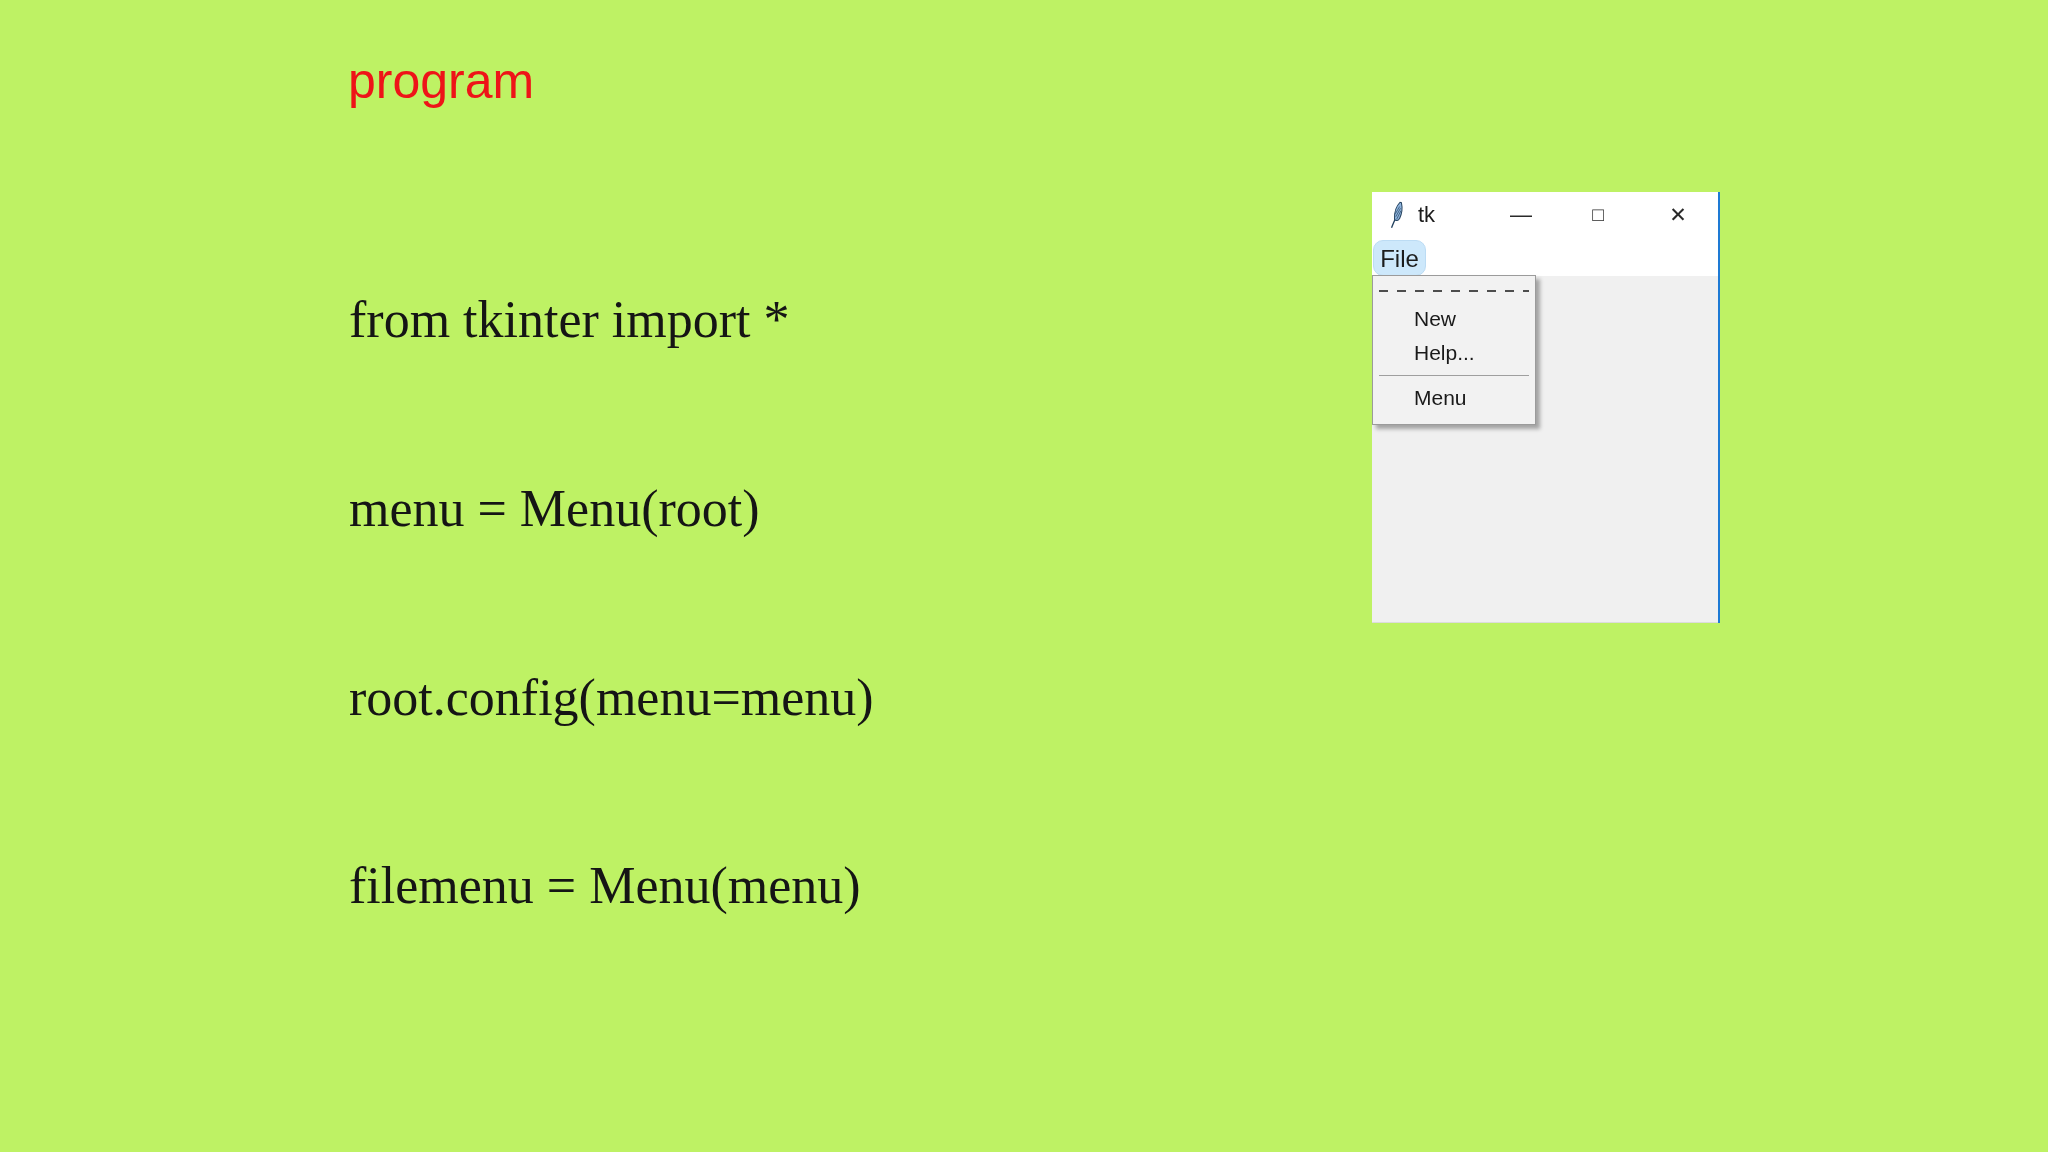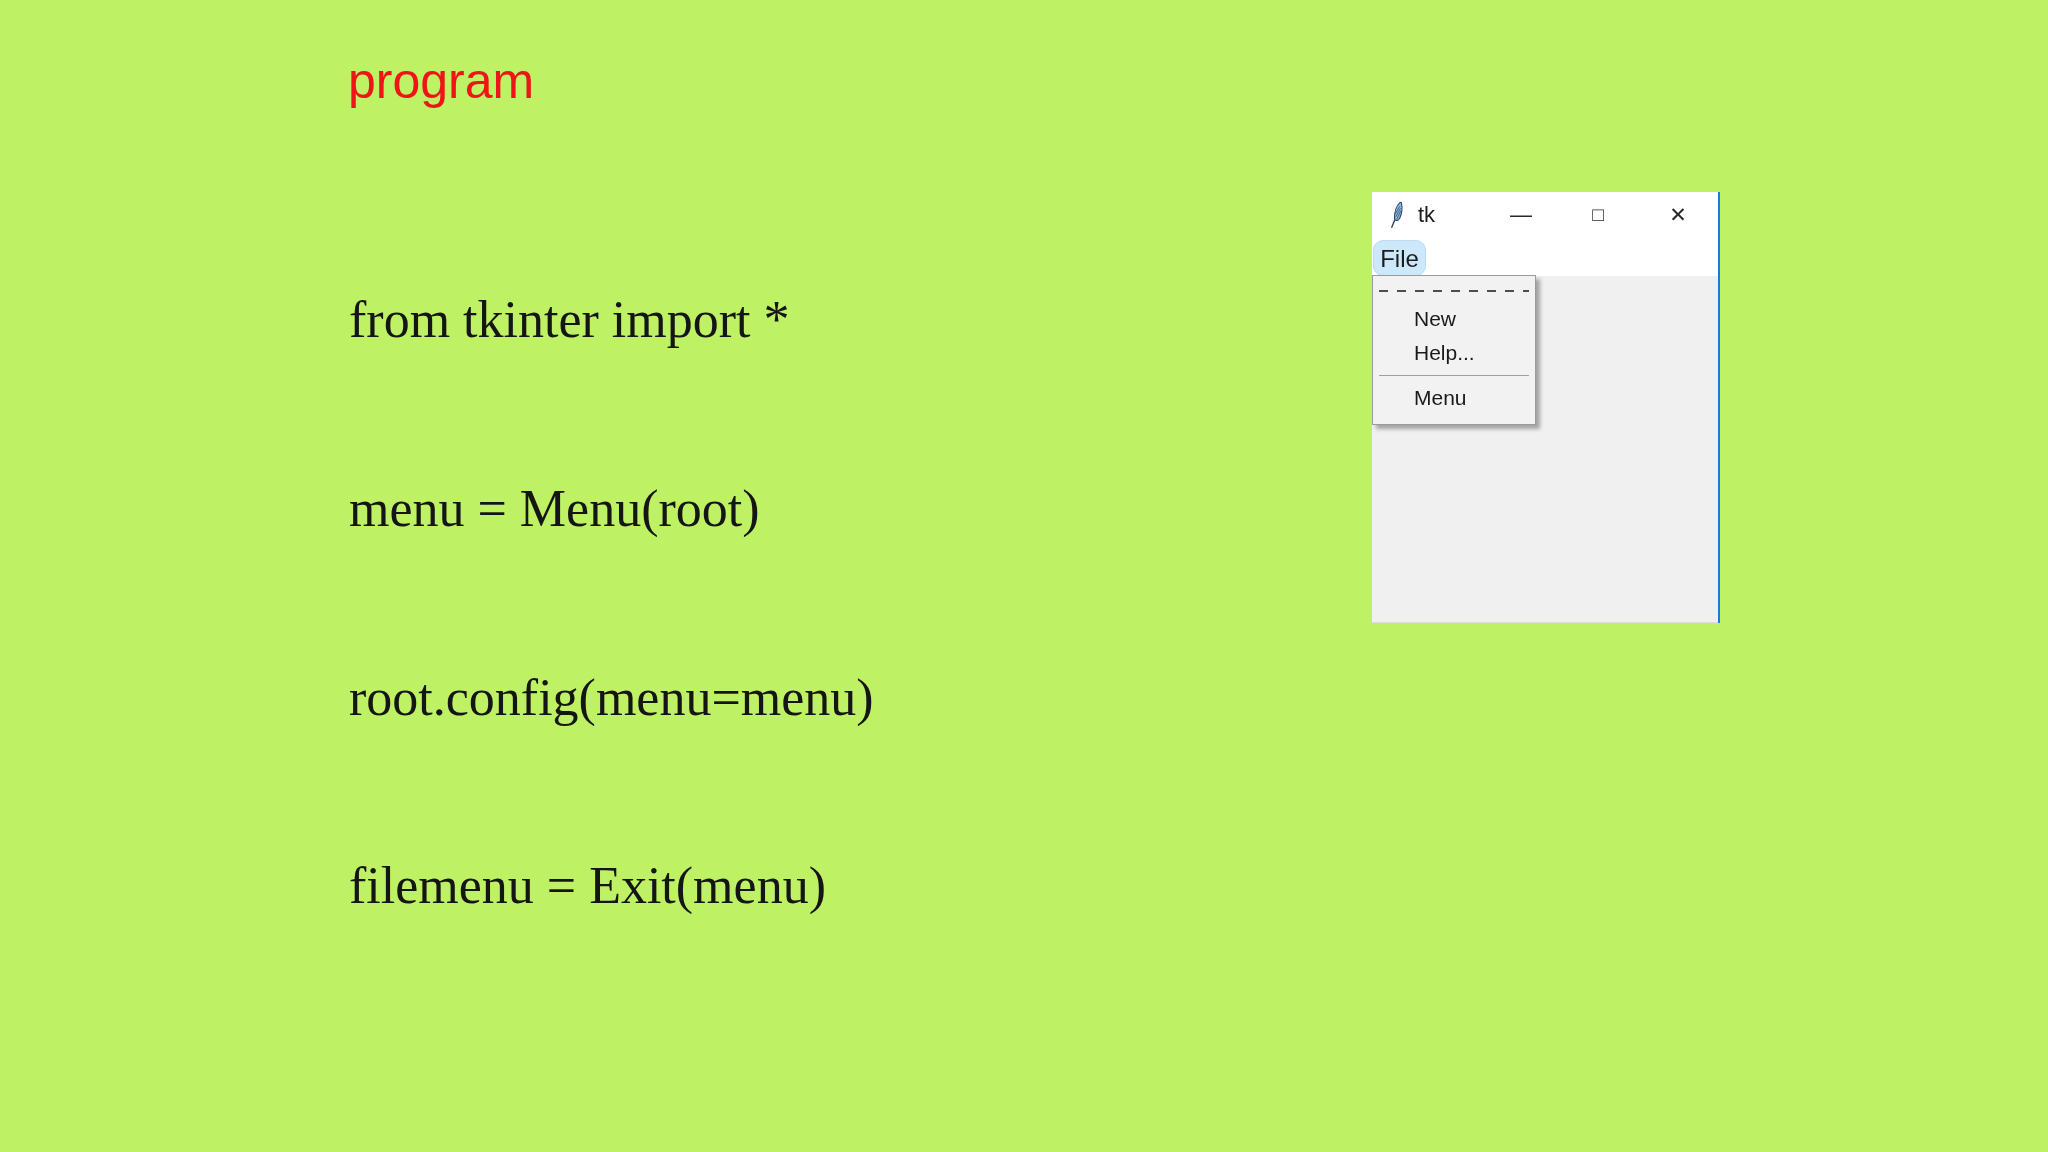--- a/index.html
+++ b/index.html
@@ -148,21 +148,21 @@
 <body>
 
 <div class="stage">
 
   <div class="heading">program</div>
 
   <div class="code">
     <div class="code-line">from tkinter import *</div>
     <div class="code-line">menu = Menu(root)</div>
     <div class="code-line">root.config(menu=menu)</div>
-    <div class="code-line">filemenu = Exit(menu)</div>
+    <div class="code-line">filemenu = Menu(menu)</div>
     
     
     
     
     
     
     
     
     
   </div>

